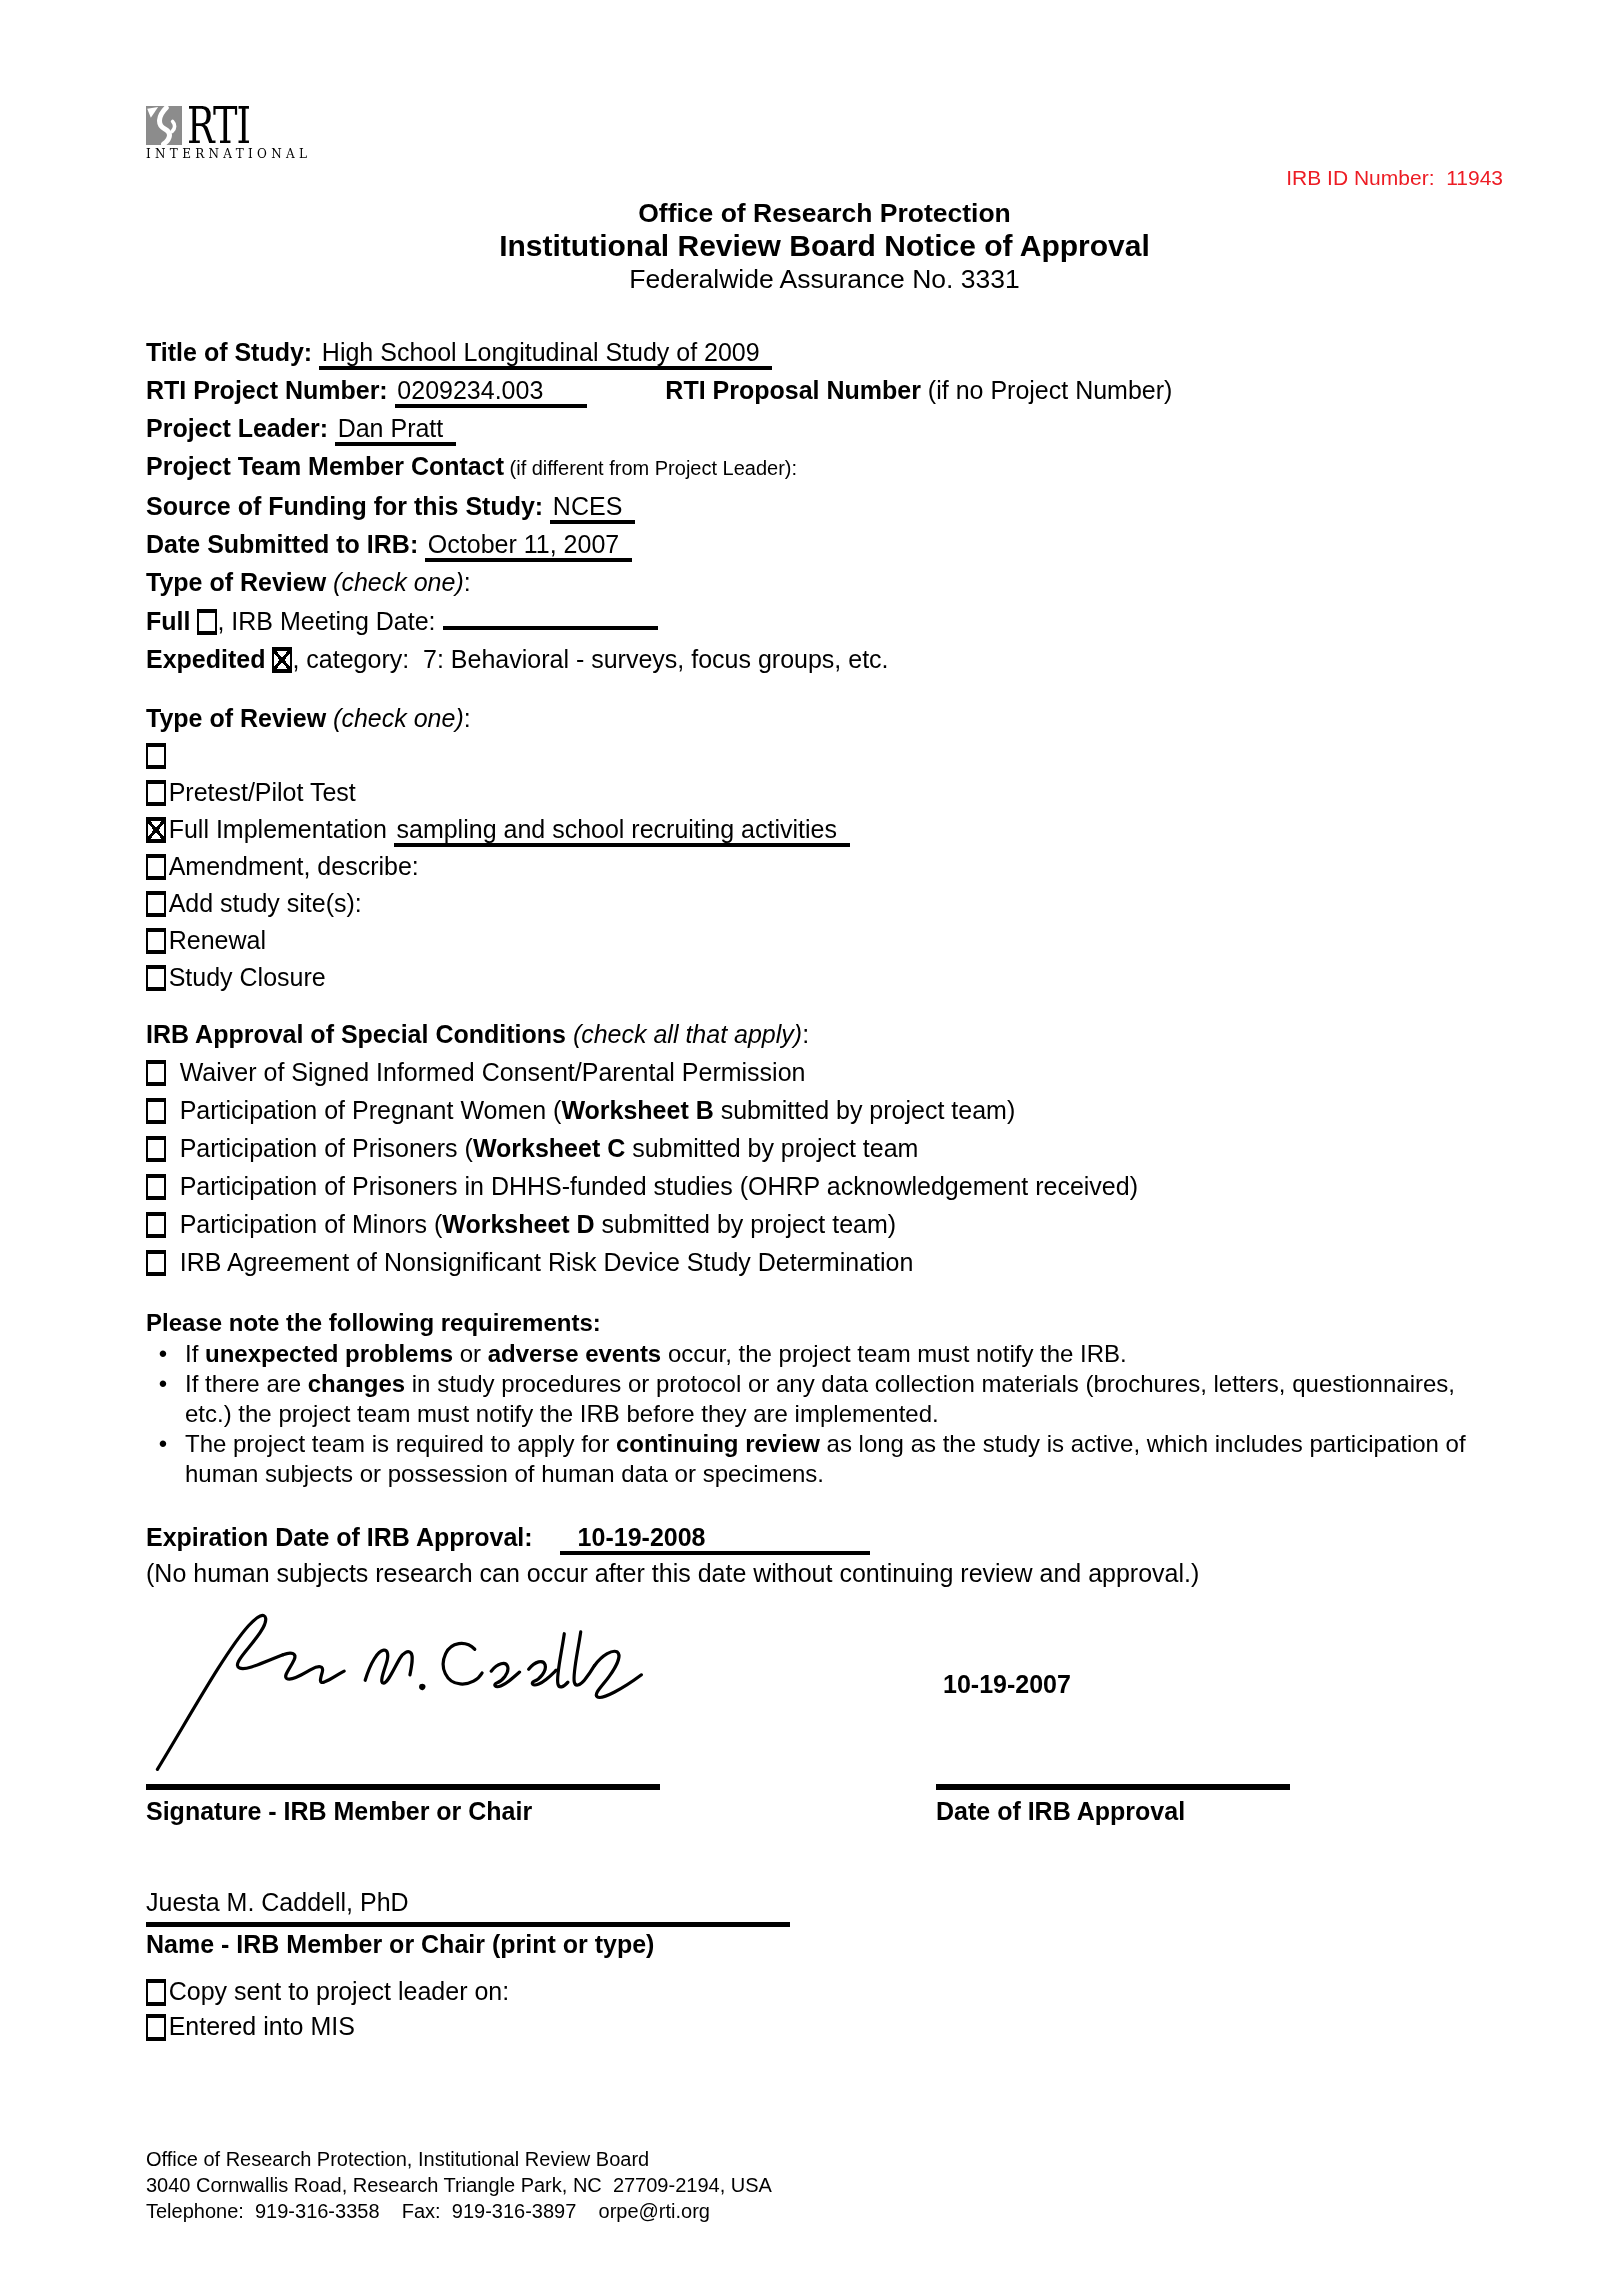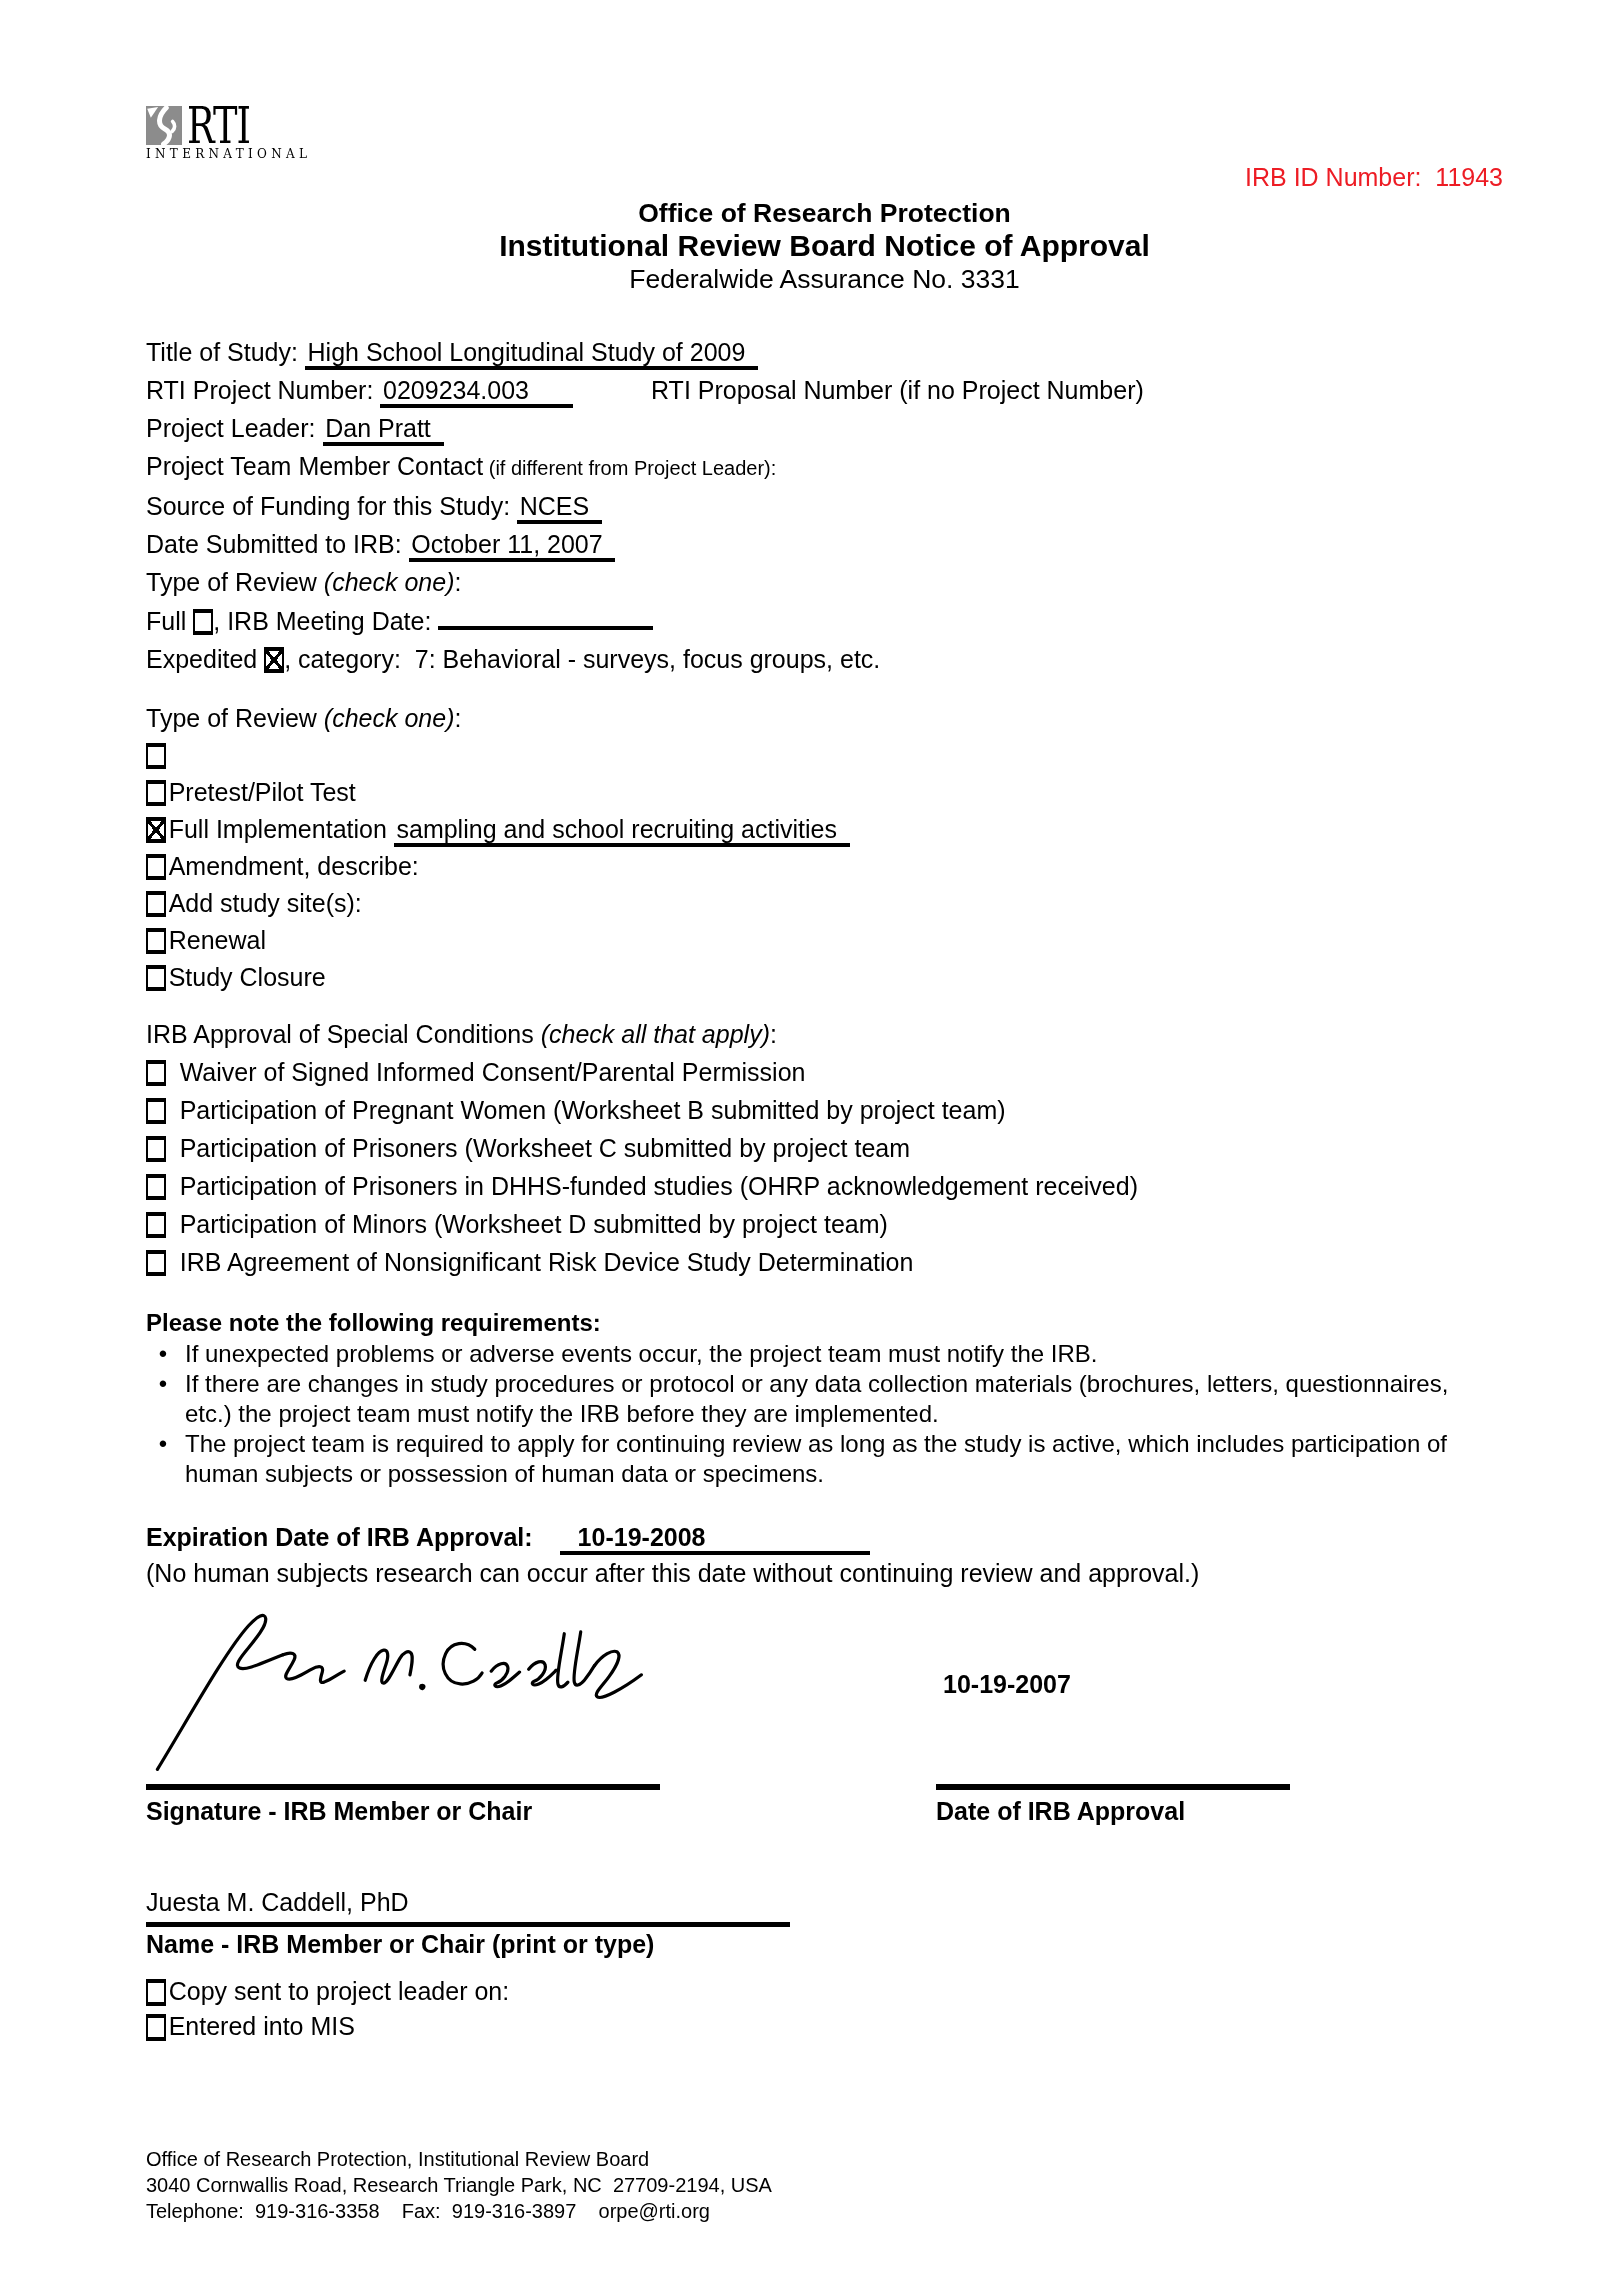--- a/index.html
+++ b/index.html
@@ -3,38 +3,38 @@
 <meta charset="utf-8">
 <style>
   html,body{margin:0;padding:0;background:#e8e8e8;}
   .page{
     width:1619px;height:2332px;background:#ffffff;color:#000;
     font-family:"Liberation Sans", sans-serif;font-size:25px;line-height:1.5;
     position:relative;overflow:hidden;margin:0 auto;box-sizing:border-box;
     padding:105px 116px 0 146px;
   }
   [data-bind]{white-space:pre-wrap;}
-  .b{font-weight:normal;}
+  .b{font-weight:bold;}
   .i{font-style:italic;}
   
   .logo{width:274px;}
   .logo-row{display:flex;align-items:flex-end;gap:4.6px;height:40px;}
   .logo-box{width:36px;height:39px;background:#8c8c8c;flex:none;}
   .logo-rti{
     font-family:"DejaVu Serif", serif;font-size:51px;line-height:39px;
     transform:scaleX(0.72);transform-origin:left bottom;letter-spacing:-1.4px;
     font-weight:normal;
   }
   .logo-sub{
     font-family:"DejaVu Serif", serif;font-size:12px;letter-spacing:4.3px;
     margin-top:3px;line-height:13.7px;
   }
   
   .irb-id{
-    text-align:right;color:#ed1c24;font-size:25px;line-height:27px;margin-top:1.8px;
+    text-align:right;color:#ed1c24;font-size:21px;line-height:27px;margin-top:1.8px;
   }
   .hdr{text-align:center;}
   .hdr-1{font-weight:bold;font-size:26.5px;line-height:32px;margin-top:6.4px;}
   .hdr-2{font-weight:bold;font-size:30px;line-height:34px;}
   .hdr-3{font-size:26.5px;line-height:32px;}
   
   .fields{margin-top:38px;}
   .fline{line-height:38px;}
   .u{border-bottom:4.6px solid #000;padding:0 12.8px 0 2.7px;}
   .u-wide{border-bottom:4.6px solid #000;padding:0 44px 0 2.7px;}

